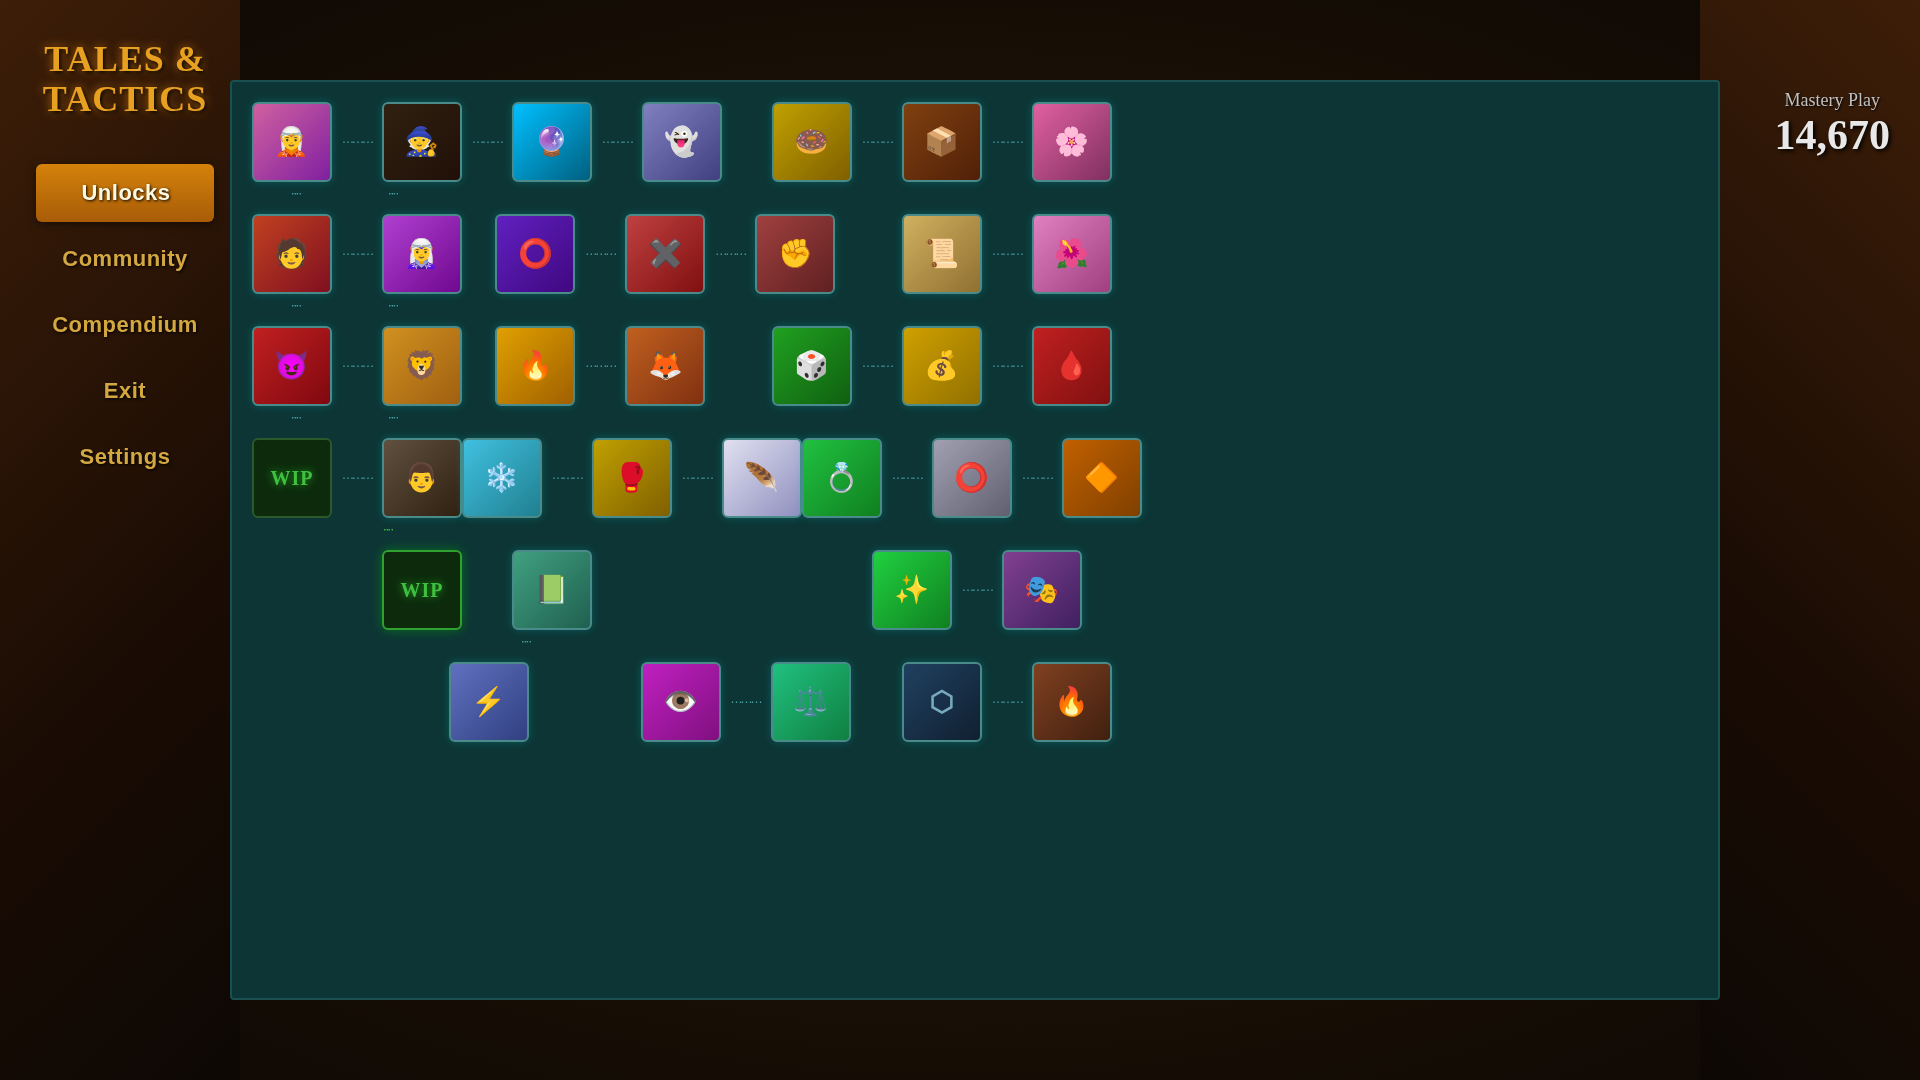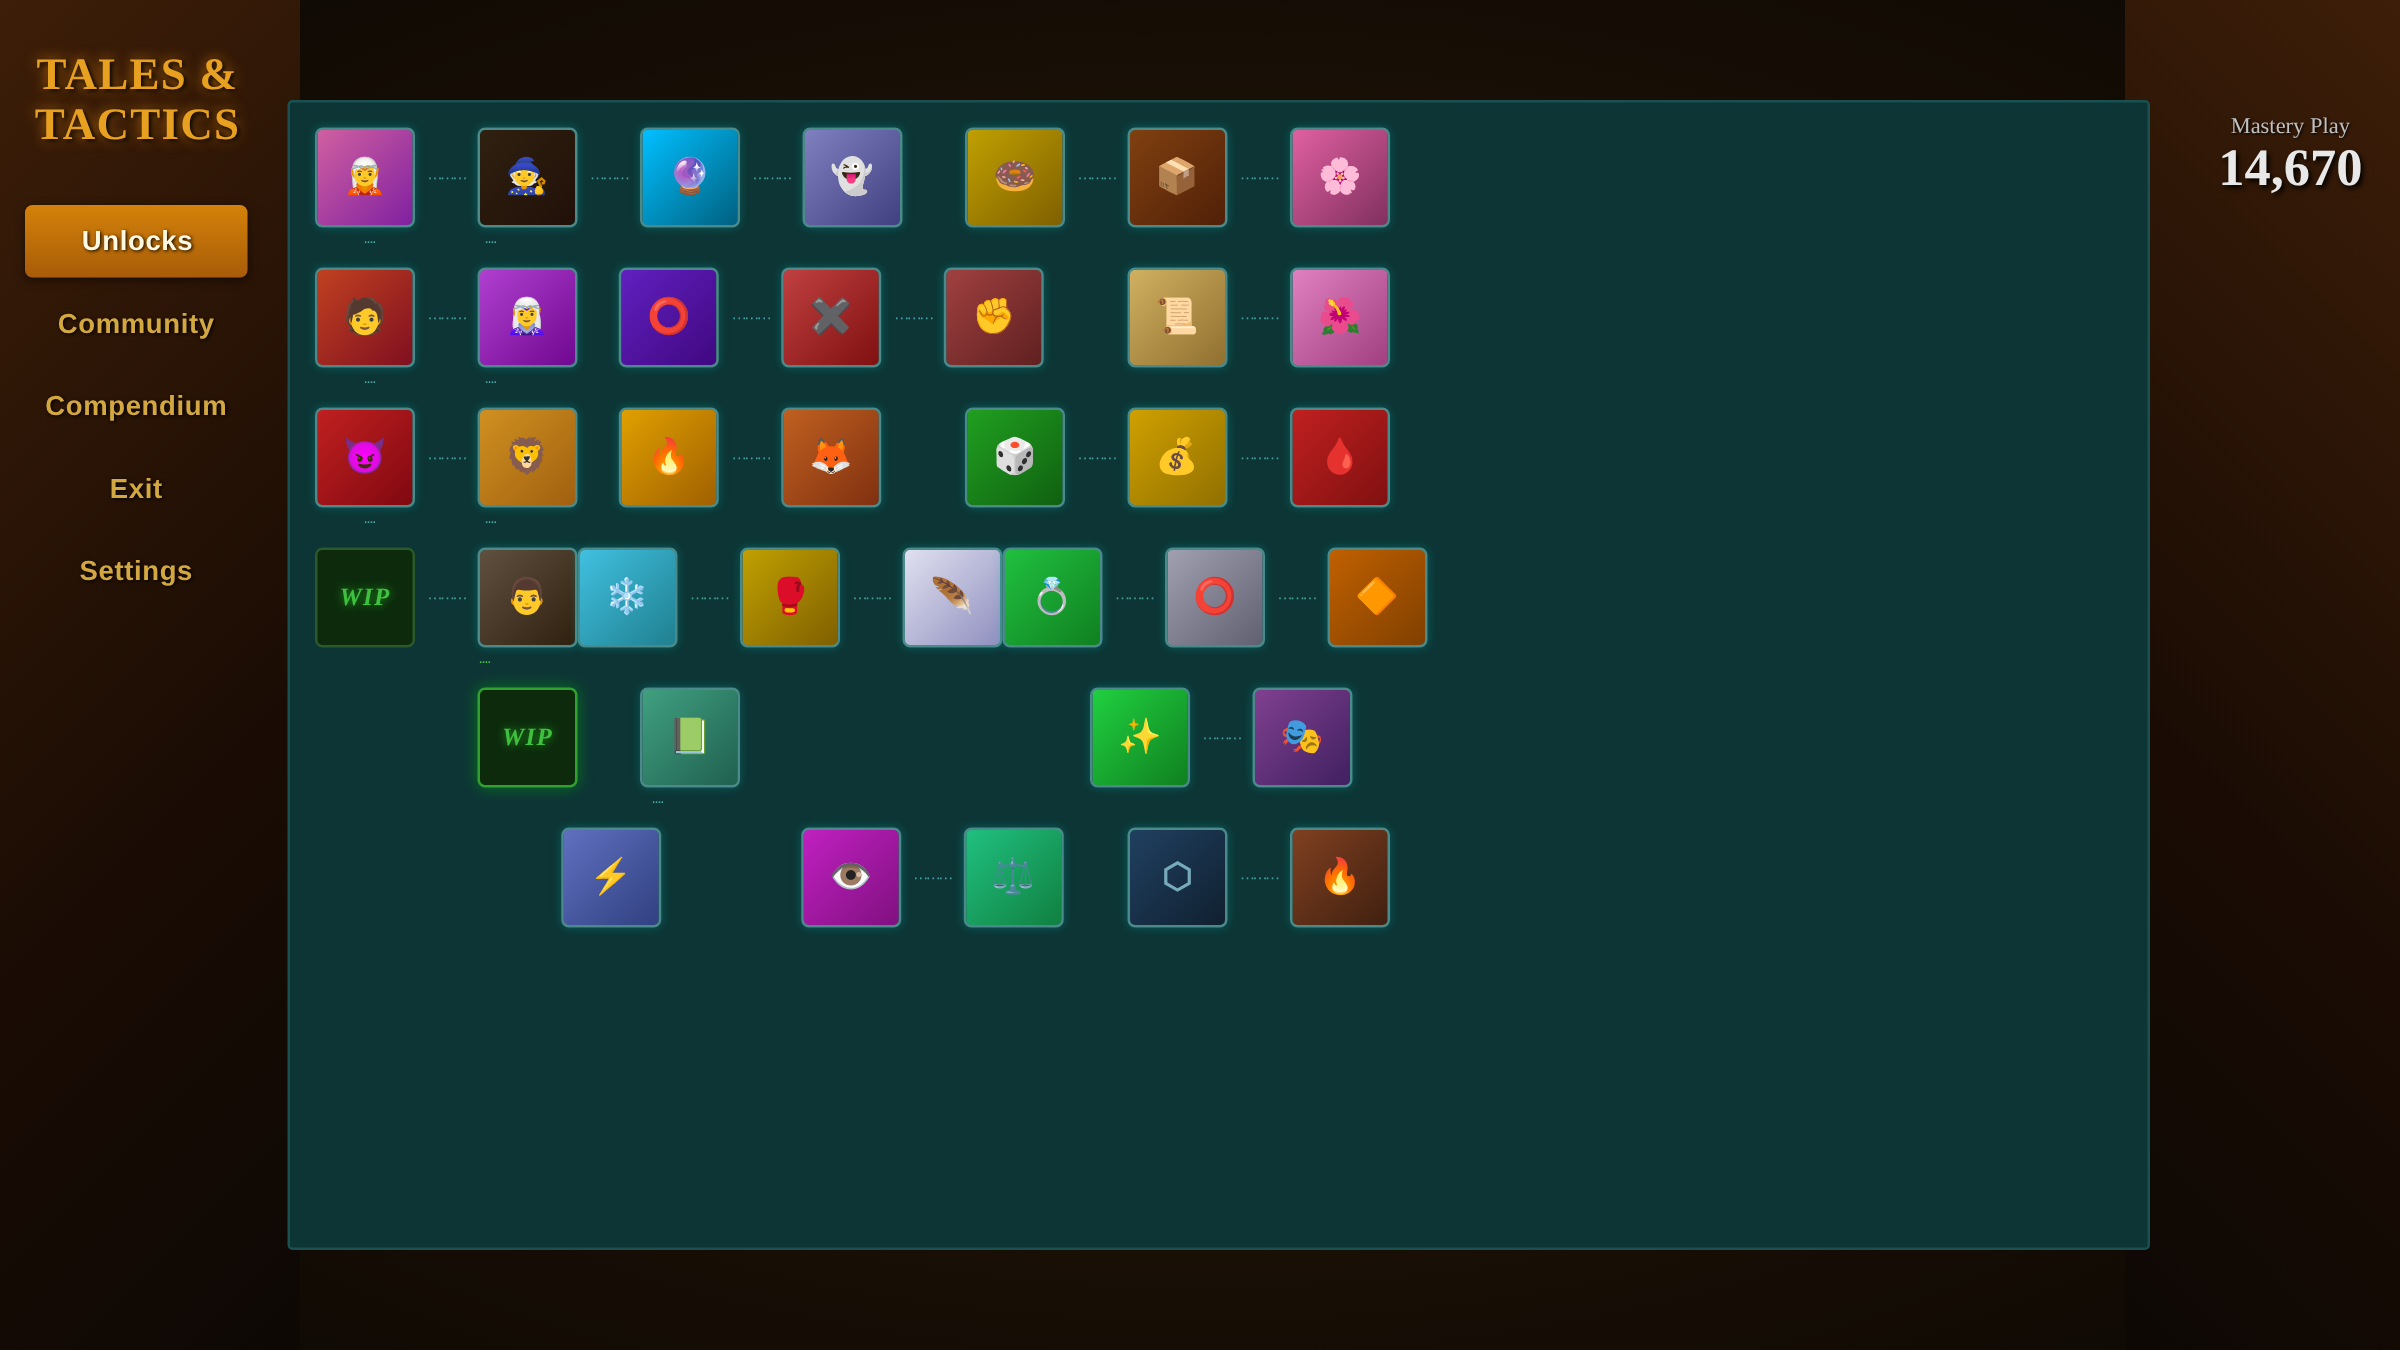--- a/index.html
+++ b/index.html
@@ -39,20 +39,21 @@
     }
 
     
     .sidebar {
       position: absolute;
       left: 20px; top: 0;
       width: 210px; height: 100%;
       z-index: 10;
       display: flex;
       flex-direction: column;
+      align-items: center;
       padding-top: 20px;
     }
 
     .logo-area {
       width: 180px;
       height: 120px;
       display: flex;
       align-items: center;
       justify-content: center;
       margin-bottom: 20px;
@@ -179,21 +180,20 @@
       text-align: center;
     }
 
     
     .wip-label {
       font-size: 20px;
       font-weight: bold;
       color: #40c040;
       text-shadow: 0 0 8px #20a020;
       letter-spacing: 1px;
-      font-style: italic;
     }
 
     
     .chain {
       height: 8px;
       width: 50px;
       flex-shrink: 0;
       display: flex;
       align-items: center;
       justify-content: center;

